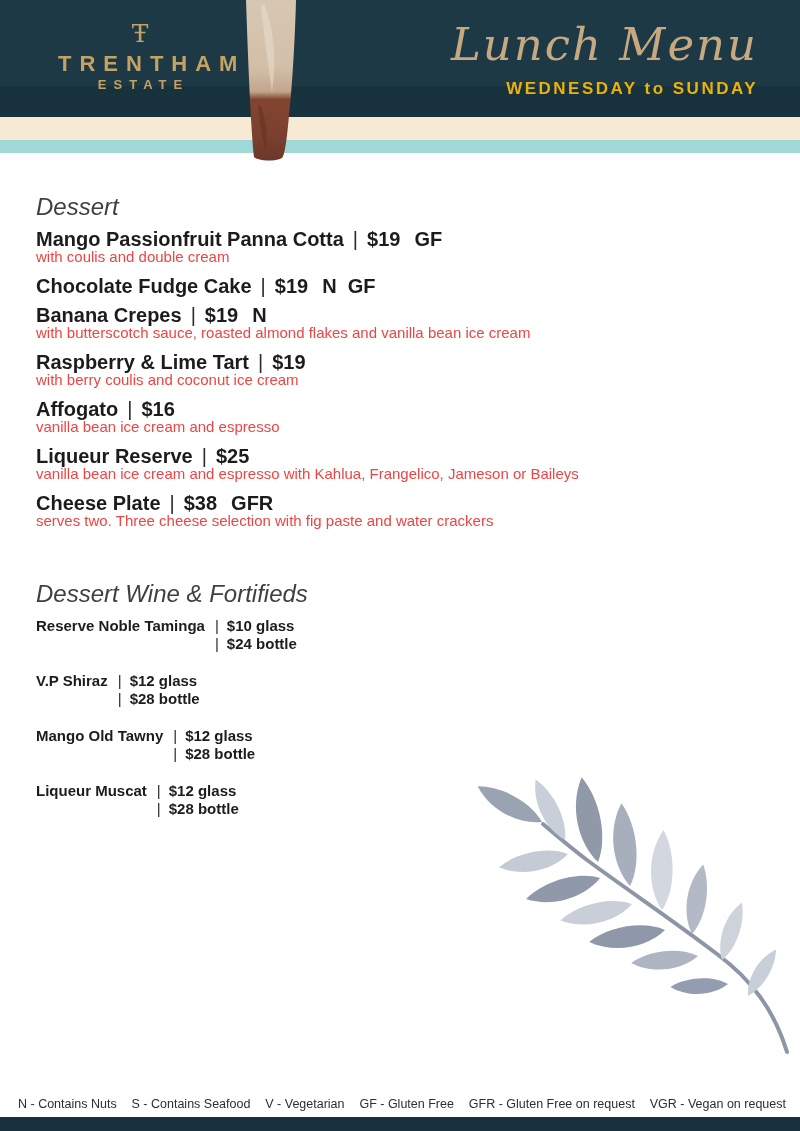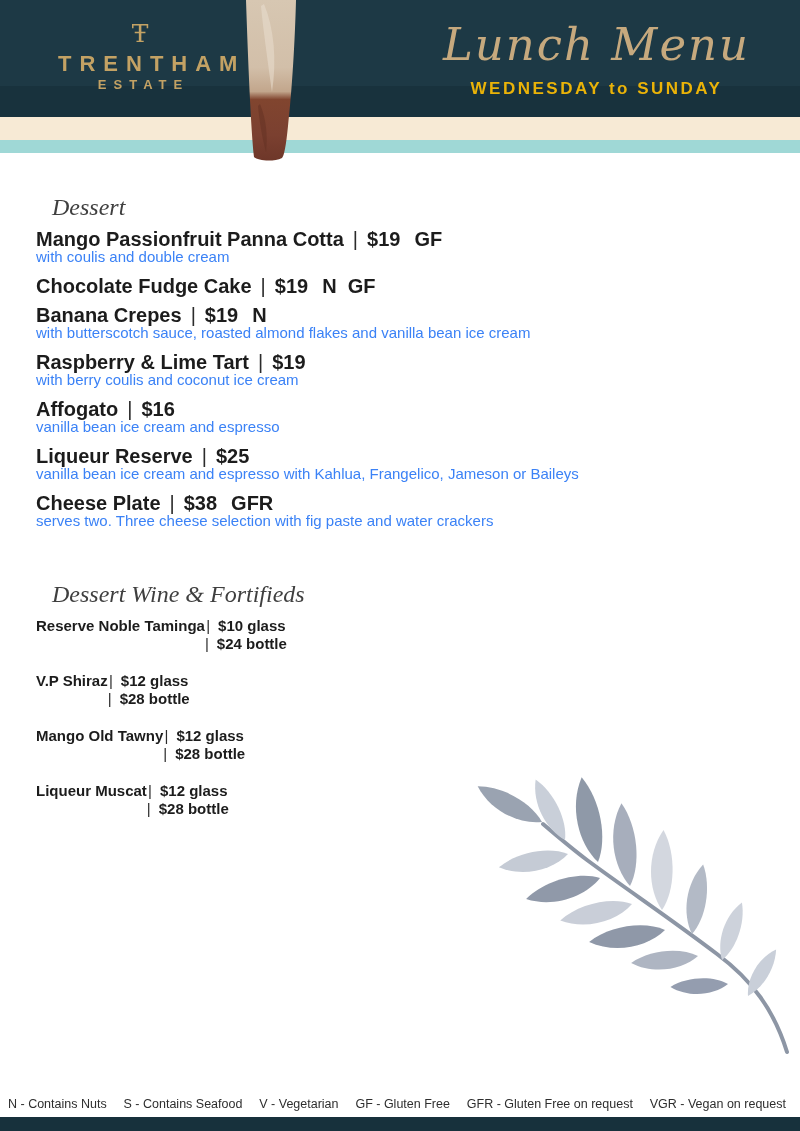--- a/index.html
+++ b/index.html
@@ -9,59 +9,59 @@
     overflow:hidden; font-family:"Liberation Sans", sans-serif;
   }
 
   
   .header { position:absolute; top:0; left:0; width:800px; height:117px; background:#1d3945; }
   .header-shade { position:absolute; top:86px; left:0; width:100%; height:31px; background:#18323d; }
   .brand { position:absolute; left:50px; top:22px; width:180px; text-align:center; color:#c3a264; }
   .brand-mark { font-family:"DejaVu Serif", serif; font-size:25px; line-height:24px; color:#c3a264; }
   .brand-name { font-size:22px; font-weight:bold; letter-spacing:8px; padding-left:8px; margin-top:5px; }
   .brand-sub  { font-size:13px; font-weight:bold; letter-spacing:7px; padding-left:7px; }
-  .title-block { position:absolute; right:50px; top:14px; text-align:center; }
+  .title-block { position:absolute; right:42px; top:14px; text-align:right; }
   .lunch-title {
     font-family:"DejaVu Serif", serif; font-style:italic; font-weight:normal;
     font-size:45px; line-height:62px; color:#c6a97e; letter-spacing:2px;
   }
   .schedule { font-size:17px; font-weight:bold; letter-spacing:2.5px; color:#eab308; margin-top:3px; }
 
   
   .stripe-cream { position:absolute; top:117px; left:0; width:100%; height:23px; background:#f7ead5; }
   .stripe-teal  { position:absolute; top:140px; left:0; width:100%; height:13px; background:#9fd8d6; }
 
   
   .wood { position:absolute; left:236px; top:0; }
 
   
   .content { position:absolute; left:36px; top:192px; width:640px; color:#1c1c1c; }
   .script-heading {
-    font-family:Liberation Serif, serif; font-style:italic; font-weight:normal;
-    font-size:24px; line-height:30px; color:#3f3f3f; margin-bottom:8px;margin-left:16px;
+    font-family:Liberation Sans, sans-serif; font-style:italic; font-weight:normal;
+    font-size:24px; line-height:30px; color:#3f3f3f; margin-bottom:8px;
   }
   .menu-item { margin-bottom:11px; }
   .item-line { font-size:20px; font-weight:bold; line-height:18px; color:#1c1c1c; }
   .pipe { font-weight:normal; margin:0 9px; color:#2b2b2b; }
   .codes { margin-left:14px; white-space:pre; }
-  .item-desc { font-size:15px; line-height:18px; color:#3b82f6; }
+  .item-desc { font-size:15px; line-height:18px; color:#ef4444; }
 
   .wine-section { margin-top:49px; }
   .wine {
-    display:grid; grid-template-columns:max-content max-content; 
-    font-size:15px; font-weight:bold; line-height:18px; color:#1c1c1c; margin-bottom:19px;text-align:center;
+    display:grid; grid-template-columns:max-content max-content; column-gap:10px;
+    font-size:15px; font-weight:bold; line-height:18px; color:#1c1c1c; margin-bottom:19px;
   }
   .wine .pipe { margin:0 8px 0 0; }
 
   
   .leaf-art { position:absolute; left:430px; top:758px; }
 
   
   .legend {
-    position:absolute; left:8px; right:14px; top:1097px;
+    position:absolute; left:18px; right:14px; top:1097px;
     display:flex; justify-content:space-between;
     font-size:12.5px; color:#2e2e2e; white-space:nowrap;
   }
   .bottom-bar { position:absolute; left:0; bottom:0; width:100%; height:14px; background:#17313c; }
 </style>
 </head>
 <body>
 
 <div class="page">
 

